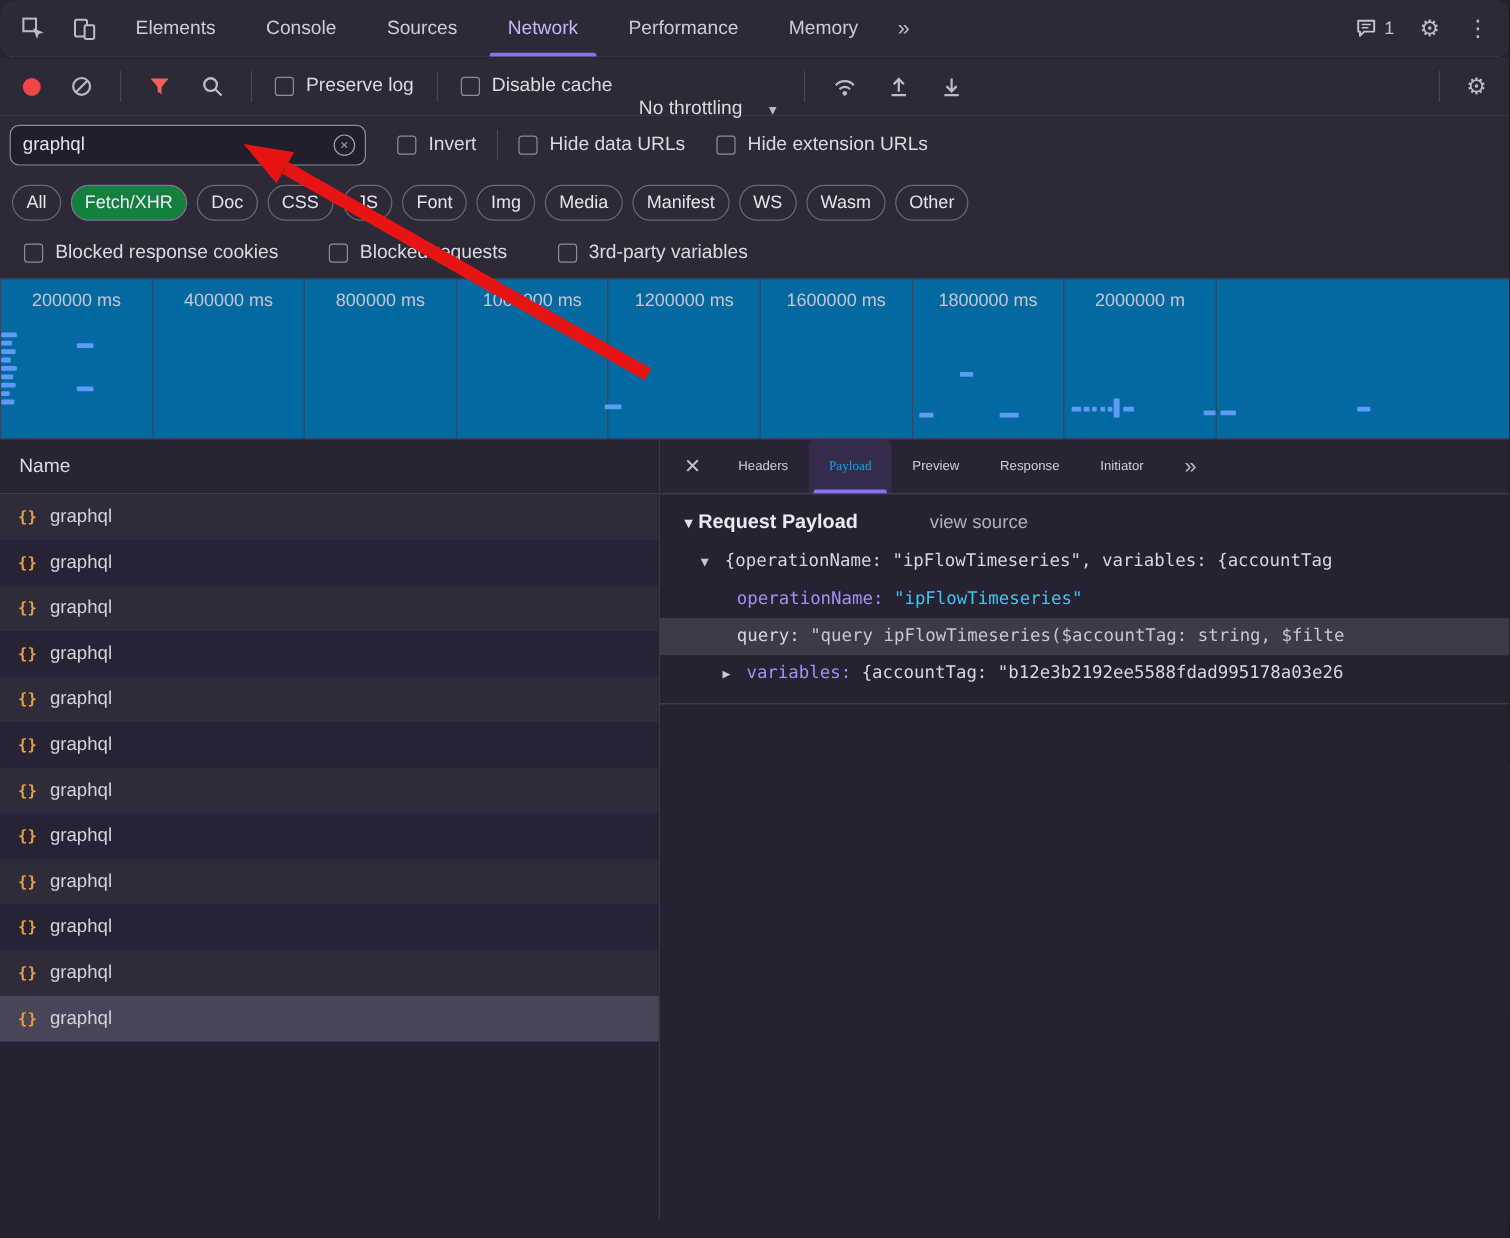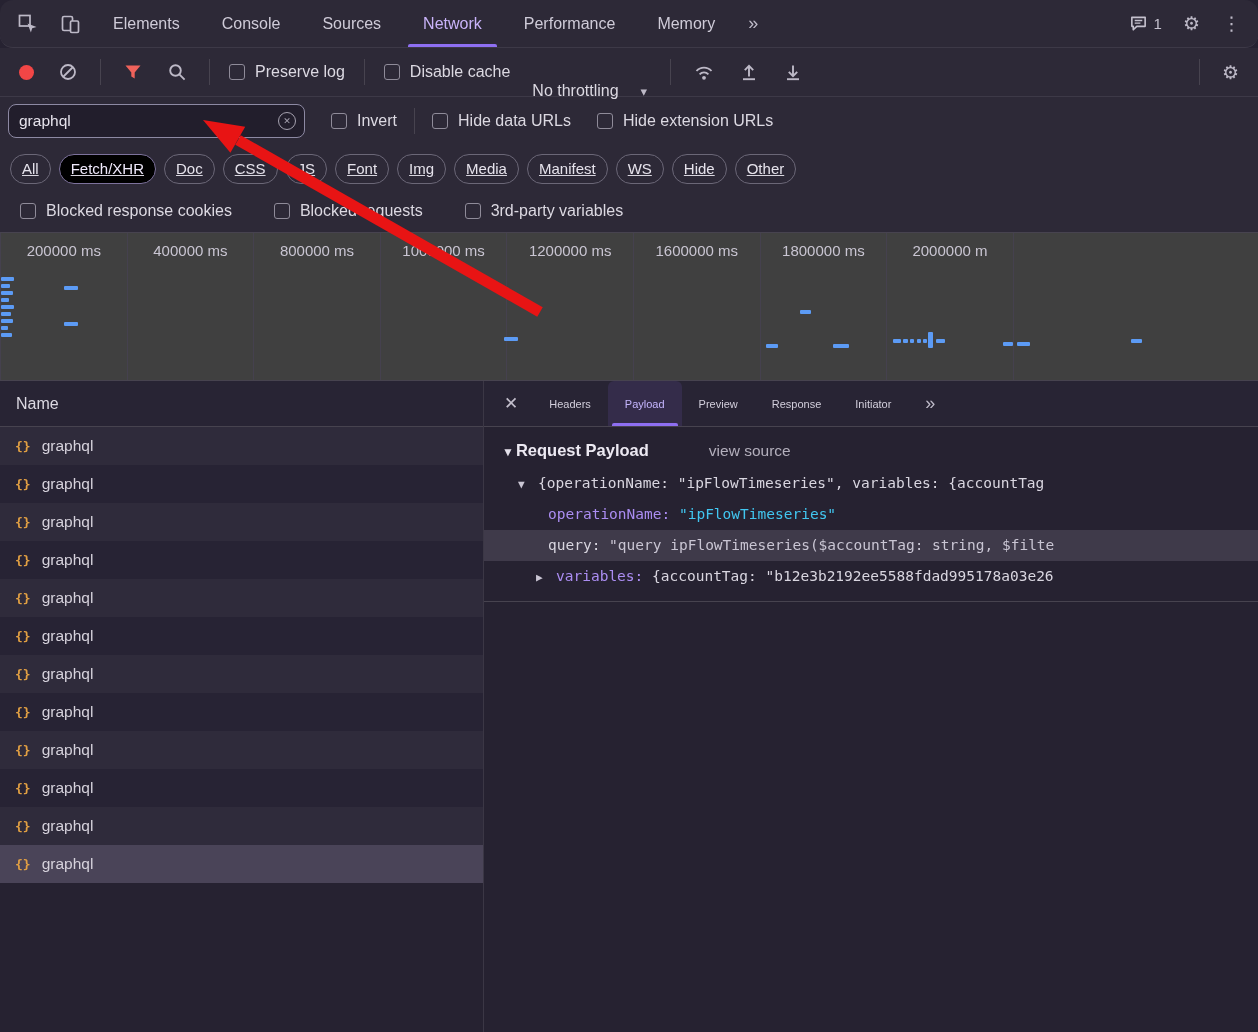--- a/index.html
+++ b/index.html
@@ -45,50 +45,50 @@
   }
   .filter-input input{
     flex:1; min-width:0; background:transparent; border:none; outline:none;
     color:#e6e3ec; font-size:15.5px; font-family:"Liberation Sans",sans-serif;
   }
   .clear-x{
     width:18px; height:18px; border:1.5px solid #a5a1af; border-radius:50%;
     color:#a5a1af; font-size:9px; display:flex; align-items:center; justify-content:center; cursor:pointer; flex:none;
   }
   
-  .chiprow{ height:45px; display:flex; align-items:center; gap:8px; background:#2d2937; padding:2px 10px 0 10px;text-decoration:underline;}
+  .chiprow{ height:45px; display:flex; align-items:center; gap:8px; background:#2d2937; padding:2px 10px 0 10px;}
   .chip{
     height:30px; display:flex; align-items:center; padding:0 11px; border:1px solid #6b6777;
     border-radius:15px; font-size:15px; color:#e6e3ec; cursor:pointer; white-space:nowrap;
   }
-  .chip.active{ background:#000000; border-color:#7d729c; color:#f0eafc; }
+  .chip.active{ background:#15803d; border-color:#7d729c; color:#f0eafc; }
   
   .checkrow{ height:42px; display:flex; align-items:center; gap:26px; background:#2d2937; padding:0 12px;}
   
-  .timeline{ height:149px; background:#404040; border-top:1px solid #47434f; border-bottom:1px solid #47434f; position:relative; overflow:hidden; cursor:pointer;}
+  .timeline{ height:134px; background:#0369a1; border-top:1px solid #47434f; border-bottom:1px solid #47434f; position:relative; overflow:hidden; cursor:pointer;}
   .tl-cols{ display:flex; height:100%; border-left:1px solid #45414e;}
   .tl-col{ width:126.6px; flex:none; border-right:1px solid #45414e; padding-top:9px; text-align:center;}
   .tl-label{ font-size:15px; color:#c9c5d2; white-space:nowrap;}
   .tl-bars{ position:absolute; inset:0; }
   .tl-bar{ position:absolute; border-radius:1px; }
   
   .main{ display:flex; height:651px; }
-  .left{ width:484px; flex:none; border-right:1px solid #3b3745; background:#262231; display:flex; flex-direction:column;}
+  .left{ width:550px; flex:none; border-right:1px solid #3b3745; background:#262231; display:flex; flex-direction:column;}
   .name-header{ height:46px; flex:none; display:flex; align-items:center; padding:0 16px; font-size:16px; color:#dcd9e2; background:#282434; border-bottom:1px solid #47434f; cursor:pointer;}
   .rows{ flex:1; overflow:hidden;}
   .req-row{ height:38px; display:flex; align-items:center; gap:11px; padding:0 15px; font-size:15.5px; color:#d6d2dc; cursor:pointer;}
   .req-row:nth-child(odd){ background:#2f2b3b; }
   .req-row:nth-child(even){ background:#272334; }
   .req-row.selected{ background:#4a4458; }
   .braces{ color:#e2a043; font-family:"DejaVu Sans Mono",monospace; font-size:13px; font-weight:bold; }
   .right{ flex:1; min-width:0; background:#262231; display:flex; flex-direction:column;}
   .detail-tabs{ height:46px; flex:none; display:flex; align-items:stretch; background:#282434; border-bottom:1px solid #47434f; padding-left:6px;}
   .close{ display:flex; align-items:center; padding:0 14px; font-size:17px; color:#c2becb; cursor:pointer;}
   .dtab{ padding:0 17px; display:flex; align-items:center; font-size:11px; color:#d2cedb; position:relative; cursor:pointer; white-space:nowrap;}
-  .dtab.active{ color:#c4b5fd; background:rgba(142,111,242,.12); border-radius:6px 6px 0 0;}
+  .dtab.active{ color:#0ea5e9; background:rgba(142,111,242,.12); border-radius:6px 6px 0 0;font-family:Liberation Serif, serif;}
   .dtab.active::after{ content:""; position:absolute; left:4px; right:4px; bottom:0; height:3px; background:#8e6ff2; border-radius:2px 2px 0 0;}
   .dtab.more{ font-size:18px; color:#bdb9c7; }
   
   .payload{ padding-top:14px; }
   .section-head{ display:flex; align-items:baseline; padding:0 0 8px 18px; }
   .tri{ font-size:12px; color:#e3e0ea; cursor:pointer;}
   .sec-title{ font-size:16.5px; font-weight:bold; color:#ecS eaf2; color:#ece9f2; margin-left:2px;}
   .view-src{ margin-left:60px; font-size:15.5px; color:#b3afbc; cursor:pointer;}
   .code-row{ height:31px; line-height:31px; white-space:nowrap; overflow:hidden; font-family:"DejaVu Sans Mono",monospace; font-size:14.5px;}
   .code-row .tri.small{ font-size:11px; color:#cac6d4; display:inline-block; width:14px; margin-right:6px;}
@@ -229,21 +229,21 @@
     <div class="chip">All</div>
     <div class="chip active">Fetch/XHR</div>
     <div class="chip">Doc</div>
     <div class="chip">CSS</div>
     <div class="chip">JS</div>
     <div class="chip">Font</div>
     <div class="chip">Img</div>
     <div class="chip">Media</div>
     <div class="chip">Manifest</div>
     <div class="chip">WS</div>
-    <div class="chip">Hide</div>
+    <div class="chip">Wasm</div>
     <div class="chip">Other</div>
   </div>
 
   <div class="checkrow">
     <label class="check-group">
       <span class="checkbox"></span>
       <span class="check-label">Blocked response cookies</span>
     </label>
     <label class="check-group">
       <span class="checkbox"></span>

